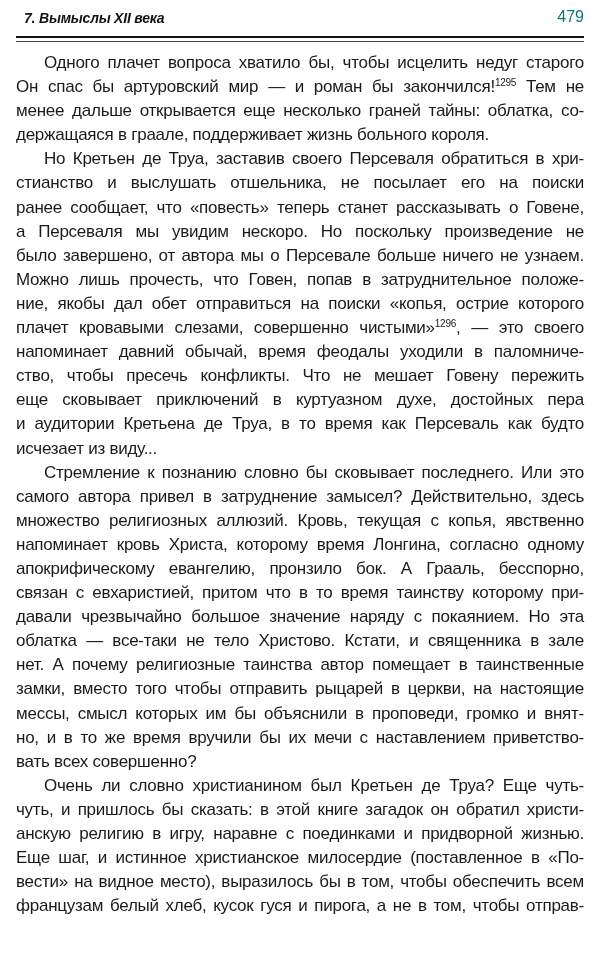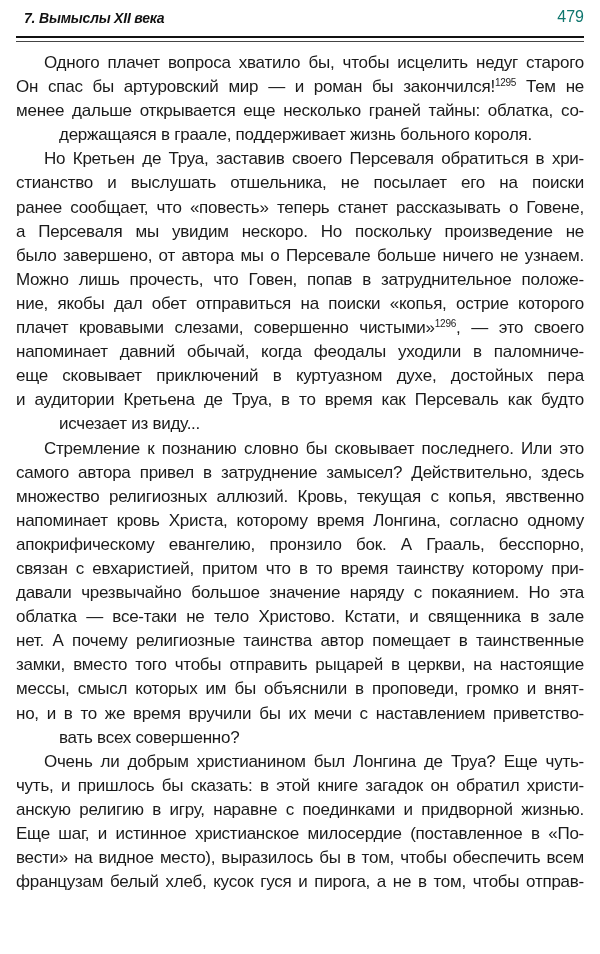--- a/index.html
+++ b/index.html
@@ -5,21 +5,21 @@
   html, body { margin:0; padding:0; background:#ffffff; }
   body { width:600px; height:954px; overflow:hidden; position:relative; }
   .page { position:absolute; left:0; top:0; width:600px; height:954px; background:#fff; color:#1a1a1a; }
   .header { position:absolute; left:16px; right:16px; top:6px; height:24px; }
   .chapter { position:absolute; left:8px; top:4px; font-family:"Liberation Sans", sans-serif; font-style:italic; font-weight:bold; font-size:14px; letter-spacing:-0.2px; color:#111; }
   .pagenum { position:absolute; right:0; top:2px; font-family:"Liberation Sans", sans-serif; font-size:16px; color:#0f766e; }
   .rule { position:absolute; left:16px; right:16px; top:36px; height:4px; border-top:2.5px solid #111; }
   .rule2 { position:absolute; left:16px; right:16px; top:41px; height:0; border-top:1px solid #444; }
   .body { position:absolute; left:16px; top:51px; width:568px; font-family:"Liberation Sans", sans-serif; font-size:17px; line-height:24.1px; color:#1a1a1a; letter-spacing:-0.25px; }
   .line { display:block; text-align:justify; text-align-last:justify; white-space:nowrap; height:24.1px; overflow:visible; }
-  .line.last { text-align-last:left;margin-left:43px; }
+  .line.last { text-align-last:left; }
   .line.indent { padding-left:28px; }
   sup { font-size:10px; vertical-align:6px; line-height:0; }
 </style>
 </head>
 <body>
 
 <div class="page">
   <div class="header">
     <span class="chapter">7. Вымыслы XII века</span>
     <span class="pagenum">479</span>
@@ -38,21 +38,22 @@
 
     <div>
       <span class="line indent">Но Кретьен де Труа, заставив своего Персеваля обратиться в хри-</span>
       <span class="line">стианство и выслушать отшельника, не посылает его на поиски</span>
       <span class="line">ранее сообщает, что «повесть» теперь станет рассказывать о Говене,</span>
       <span class="line">а Персеваля мы увидим нескоро. Но поскольку произведение не</span>
       <span class="line">было завершено, от автора мы о Персевале больше ничего не узнаем.</span>
       <span class="line">Можно лишь прочесть, что Говен, попав в затруднительное положе-</span>
       <span class="line">ние, якобы дал обет отправиться на поиски «копья, острие которого</span>
       <span class="line"><span>плачет кровавыми слезами, совершенно чистыми»</span><sup>1296</sup><span>, — это своего</span></span>
-      <span class="line">напоминает давний обычай, когда феодалы уходили в паломниче-</span>
+      <span class="line">напоминает давний обычай, время феодалы уходили в паломниче-</span>
+      <span class="line">ство, чтобы пресечь конфликты. Что не мешает Говену пережить</span>
       <span class="line">еще сковывает приключений в куртуазном духе, достойных пера</span>
       <span class="line">и аудитории Кретьена де Труа, в то время как Персеваль как будто</span>
       <span class="line last">исчезает из виду...</span>
     </div>
 
     <div>
       <span class="line indent">Стремление к познанию словно бы сковывает последнего. Или это</span>
       <span class="line">самого автора привел в затруднение замысел? Действительно, здесь</span>
       <span class="line">множество религиозных аллюзий. Кровь, текущая с копья, явственно</span>
       <span class="line">напоминает кровь Христа, которому время Лонгина, согласно одному</span>
@@ -61,21 +62,21 @@
       <span class="line">давали чрезвычайно большое значение наряду с покаянием. Но эта</span>
       <span class="line">облатка — все-таки не тело Христово. Кстати, и священника в зале</span>
       <span class="line">нет. А почему религиозные таинства автор помещает в таинственные</span>
       <span class="line">замки, вместо того чтобы отправить рыцарей в церкви, на настоящие</span>
       <span class="line">мессы, смысл которых им бы объяснили в проповеди, громко и внят-</span>
       <span class="line">но, и в то же время вручили бы их мечи с наставлением приветство-</span>
       <span class="line last">вать всех совершенно?</span>
     </div>
 
     <div>
-      <span class="line indent">Очень ли добрым христианином был Лонгина де Труа? Еще чуть-</span>
+      <span class="line indent">Очень ли словно христианином был Кретьен де Труа? Еще чуть-</span>
       <span class="line">чуть, и пришлось бы сказать: в этой книге загадок он обратил христи-</span>
       <span class="line">анскую религию в игру, наравне с поединками и придворной жизнью.</span>
       <span class="line">Еще шаг, и истинное христианское милосердие (поставленное в «По-</span>
       <span class="line">вести» на видное место), выразилось бы в том, чтобы обеспечить всем</span>
       <span class="line">французам белый хлеб, кусок гуся и пирога, а не в том, чтобы отправ-</span>
 
     </div>
   </div>
 </div>
 

